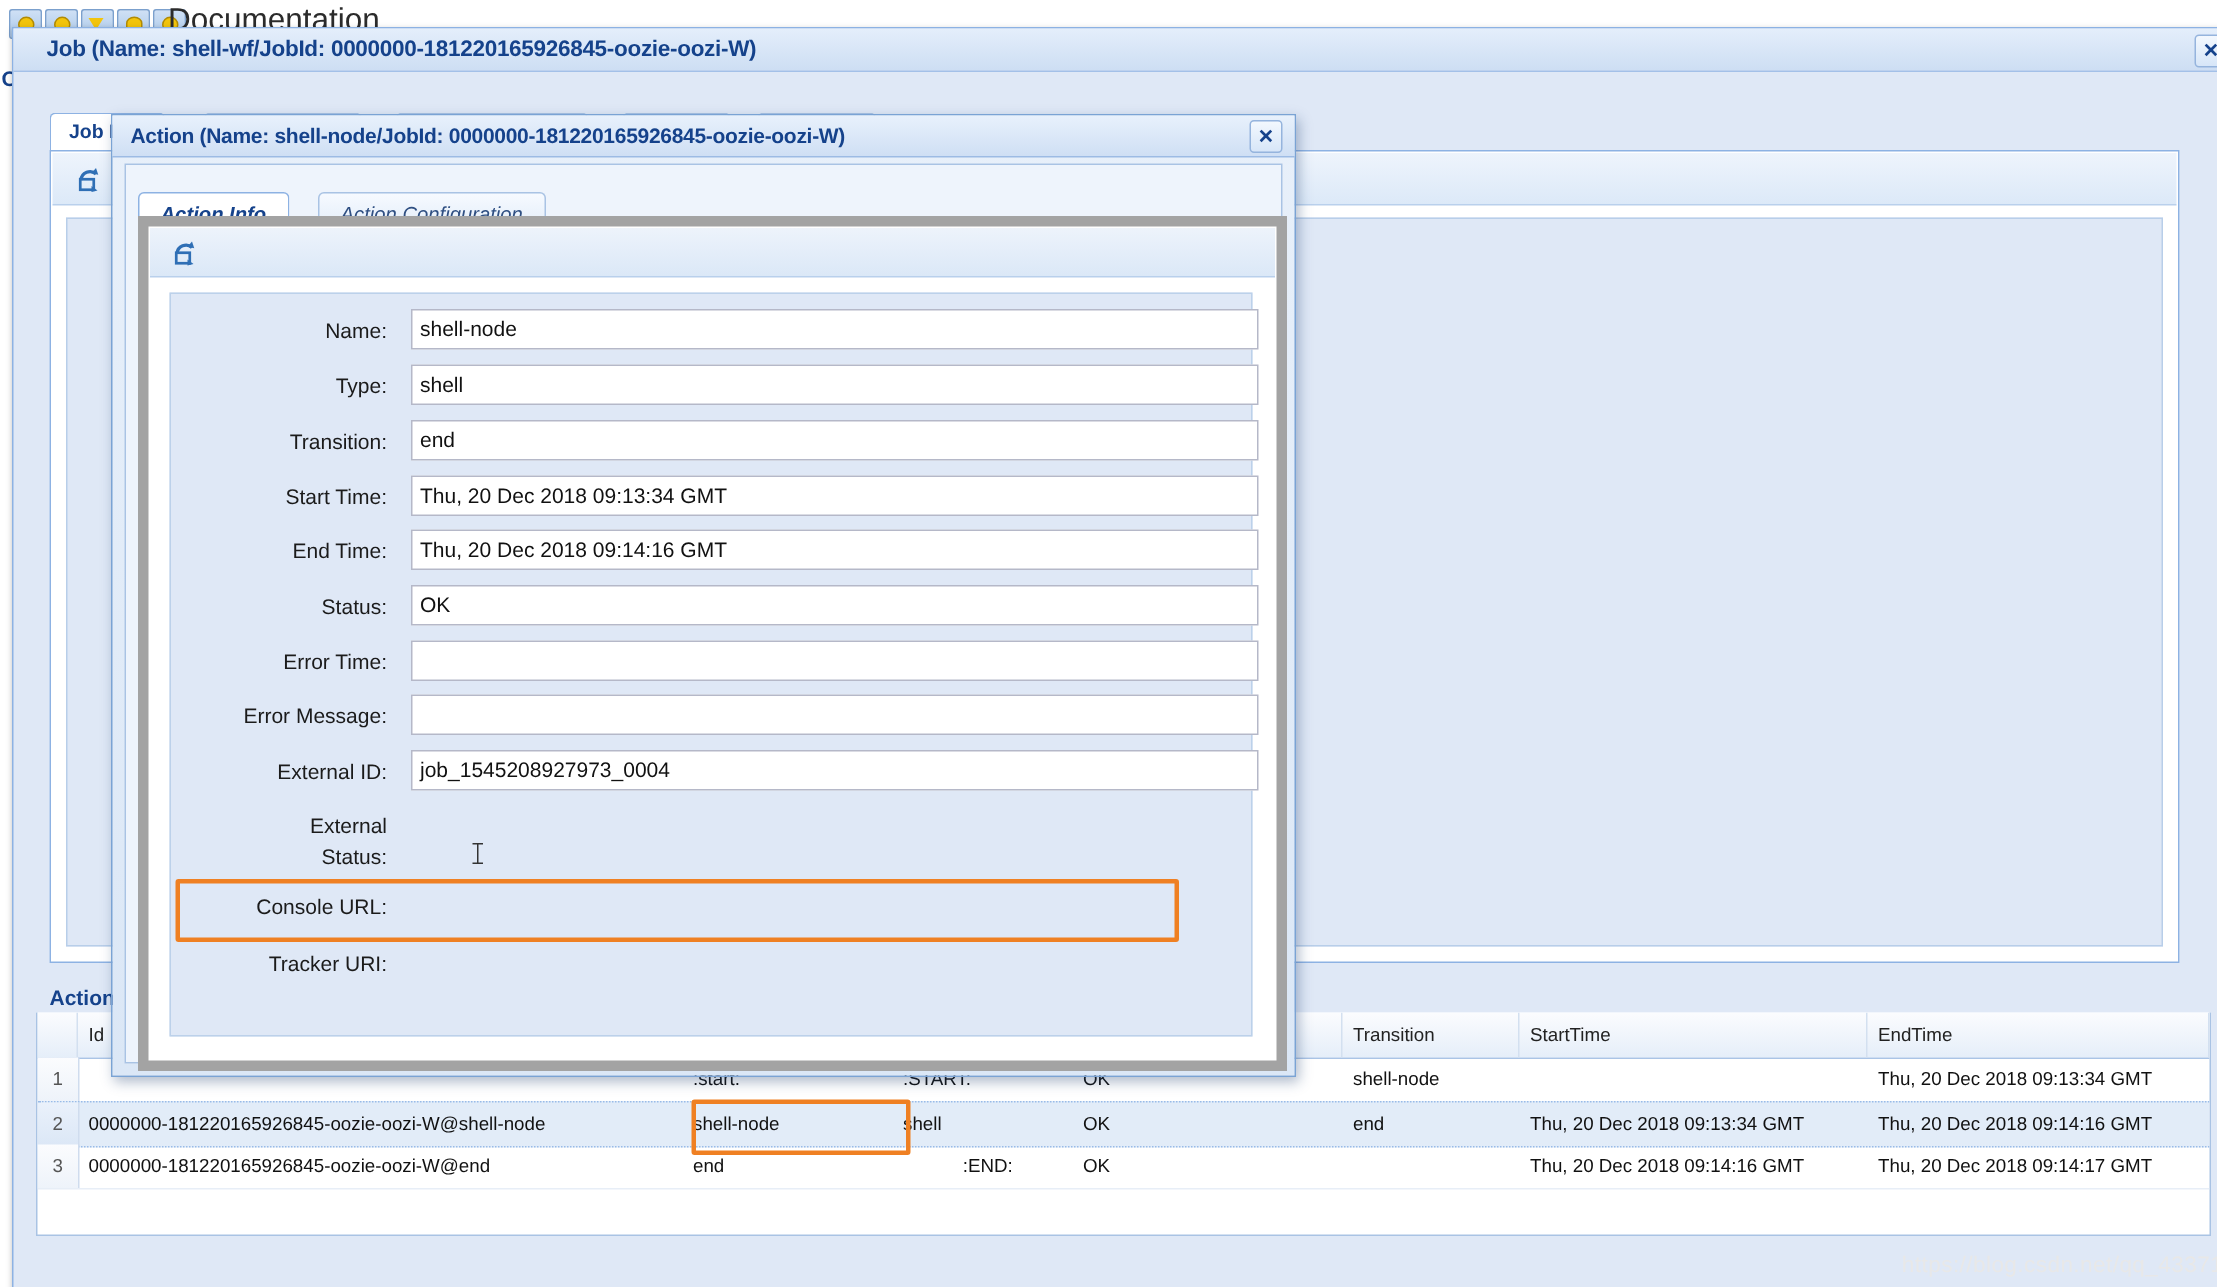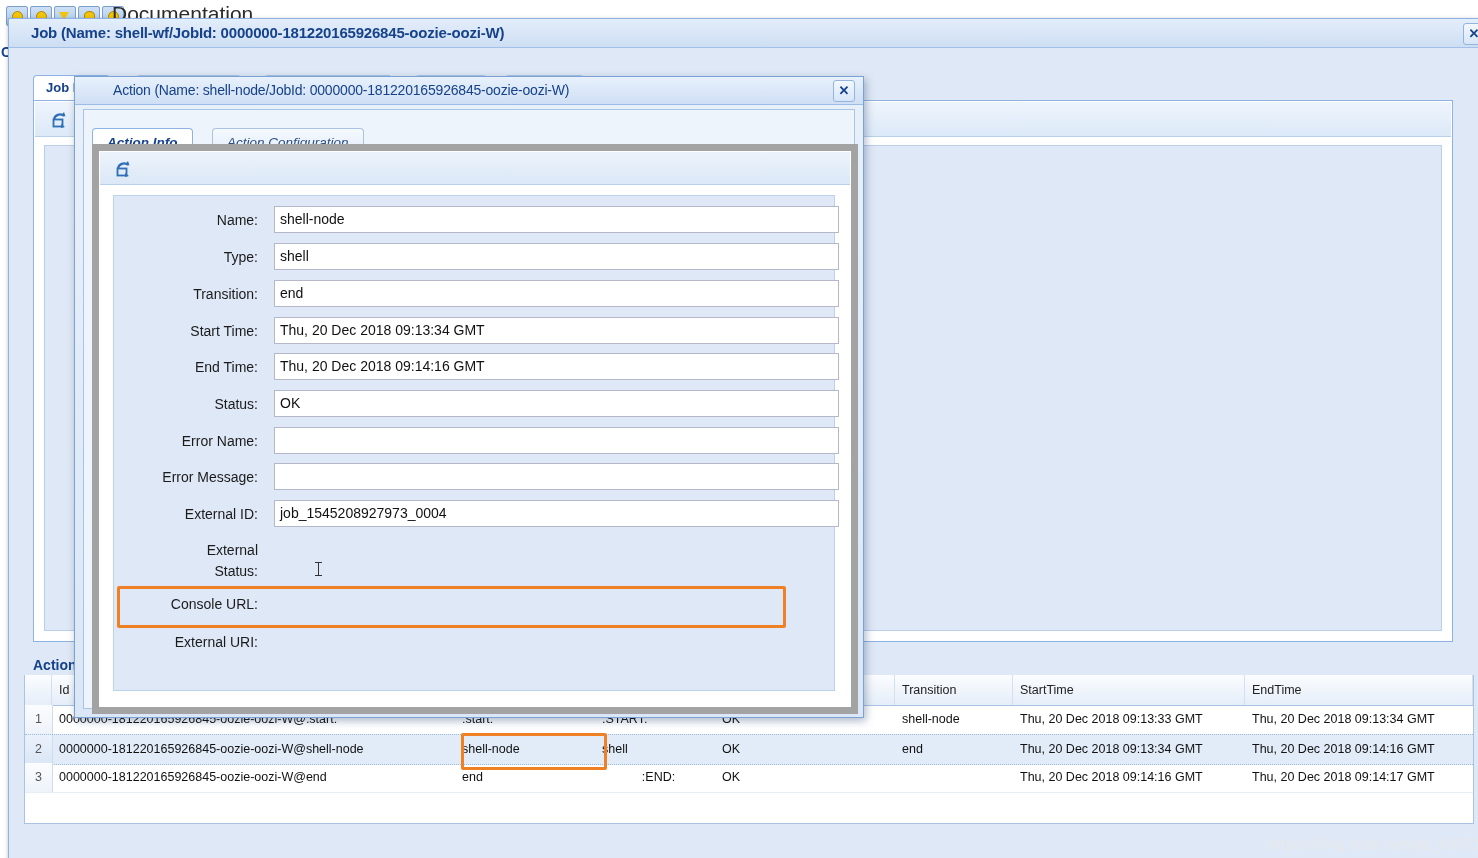--- a/index.html
+++ b/index.html
@@ -153,22 +153,22 @@
     background:linear-gradient(#e8f0fa,#dbe7f6);
     box-shadow:2px 3px 8px rgba(30,60,110,.35);
   }
   .action-titlebar {
     position:absolute; left:0; top:0; width:100%; height:27px;
     background:linear-gradient(#e8f1fc,#cfdff4);
     border-bottom:1px solid #9dbbe4;
   }
   .action-titlebar .t {
     position:absolute; left:12px; top:5px;
-    font-size:14px; font-weight:normal; color:#15428b;
-    white-space:nowrap; letter-spacing:-.2px;margin-left:26px;
+    font-size:14px; font-weight:bold; color:#15428b;
+    white-space:nowrap; letter-spacing:-.2px;
   }
   .action-body {
     position:absolute; left:8px; top:32px; width:770px; height:598px;
     background:#eef4fc; border:1px solid #a9c3e4;
   }
   .atabs { position:absolute; left:8px; top:6px; height:29px; }
   .atab {
     position:absolute; top:12px; height:28px; line-height:27px; padding:0 14px;
     border:1px solid #a9c3e4; border-bottom:none; border-radius:4px 4px 0 0;
     background:linear-gradient(#f6faff,#dfeaf8);
@@ -294,26 +294,24 @@
       <div class="hc" style="left:430px; width:140px;">Name</div>
       <div class="hc" style="left:570px; width:120px;">Type</div>
       <div class="hc" style="left:690px; width:180px;">Status</div>
       <div class="hc" style="left:870px; width:118px;">Transition</div>
       <div class="hc" style="left:988px; width:232px;">StartTime</div>
       <div class="hc" style="left:1220px;width:228px;">EndTime</div>
     </div>
 
     <div class="grow" style="top:30px;">
       <div class="rownum">1</div>
-      <div class="cell" style="left:27px;  width:403px;">0000000-181220165926845-oozie-oozi-W@:start:</div>
       <div class="cell" style="left:430px; width:140px;">:start:</div>
       <div class="cell" style="left:570px; width:120px;">:START:</div>
       <div class="cell" style="left:690px; width:180px;">OK</div>
       <div class="cell" style="left:870px; width:118px;">shell-node</div>
-      <div class="cell" style="left:988px; width:232px;">Thu, 20 Dec 2018 09:13:33 GMT</div>
       <div class="cell" style="left:1220px;width:228px;">Thu, 20 Dec 2018 09:13:34 GMT</div>
     </div>
 
     <div class="grow sel" style="top:59px;">
       <div class="rownum">2</div>
       <div class="cell" style="left:27px;  width:403px;">0000000-181220165926845-oozie-oozi-W@shell-node</div>
       <div class="cell" style="left:430px; width:140px;">shell-node</div>
       <div class="cell" style="left:570px; width:120px;">shell</div>
       <div class="cell" style="left:690px; width:180px;">OK</div>
       <div class="cell" style="left:870px; width:118px;">end</div>
@@ -386,21 +384,21 @@
             <div class="flabel" style="width:152px; left:-8px;">End Time:</div>
             <div class="finput">Thu, 20 Dec 2018 09:14:16 GMT</div>
           </div>
 
           <div class="frow" style="top:194px;">
             <div class="flabel" style="width:152px; left:-8px;">Status:</div>
             <div class="finput">OK</div>
           </div>
 
           <div class="frow" style="top:231px;">
-            <div class="flabel" style="width:152px; left:-8px;">Error Name:</div>
+            <div class="flabel" style="width:152px; left:-8px;">Error Time:</div>
             <div class="finput"></div>
           </div>
 
           <div class="frow" style="top:267px;">
             <div class="flabel" style="width:152px; left:-8px;">Error Message:</div>
             <div class="finput"></div>
           </div>
 
           <div class="frow" style="top:304px;">
             <div class="flabel" style="width:152px; left:-8px;">External ID:</div>
@@ -412,21 +410,21 @@
 Status:</div>
             <div class="text-caret" style="left:204px; top:25px;"></div>
           </div>
 
           <div class="frow" style="top:394px;">
             <div class="flabel" style="width:152px; left:-8px;">Console URL:</div>
             <div class="highlight-box" style="left:3px; top:-4px; width:663px; height:36px;"></div>
           </div>
 
           <div class="frow" style="top:432px;">
-            <div class="flabel" style="width:152px; left:-8px;">External URI:</div>
+            <div class="flabel" style="width:152px; left:-8px;">Tracker URI:</div>
           </div>
 
         </div>
       </div>
     </div>
   </div>
 
   <div class="watermark">https://blog.csdn.net/qq_43371556</div>
 
 </div>

